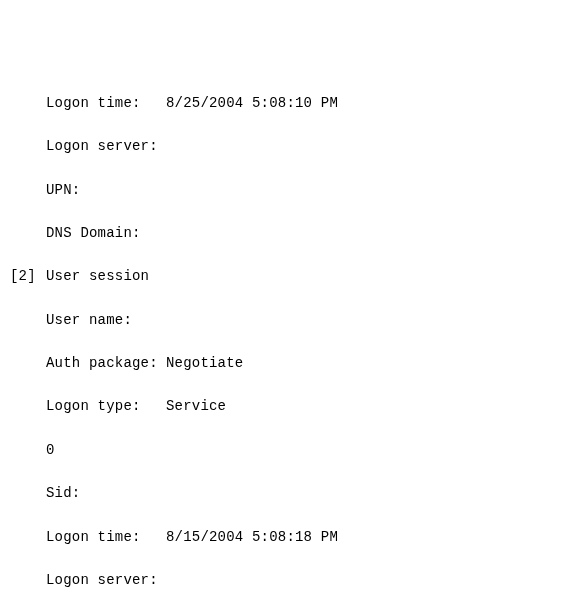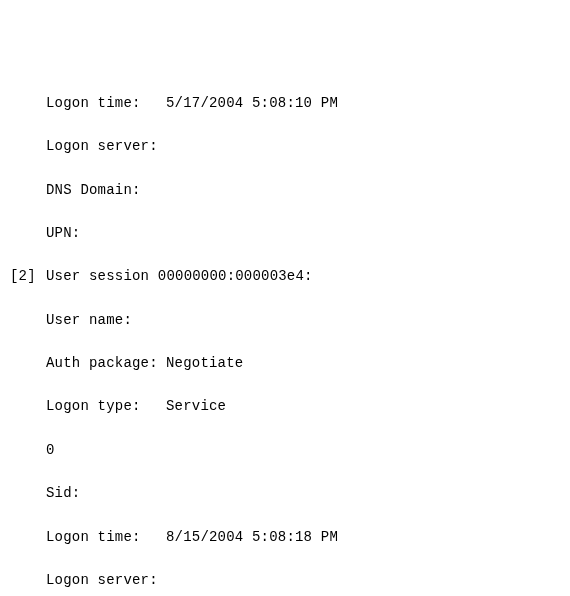--- a/index.html
+++ b/index.html
@@ -18,25 +18,25 @@
   .indent0 { padding-left: 36px; }
   .indent1 { padding-left: 36px; }
   .label { width: 120px; }
   .idx { display: inline-block; width: 36px; }
 </style>
 </head>
 <body>
 
 
 <div>
-<div class="row indent0"><span class="label">Logon time:</span><span>5/17/2004 5:08:10 PM</span></div>
+<div class="row indent0"><span class="label">Logon time:</span><span>8/25/2004 5:08:10 PM</span></div>
 <div class="row indent0"><span class="label">Logon server:</span></div>
+<div class="row indent0"><span class="label">UPN:</span></div>
 <div class="row indent0"><span class="label">DNS Domain:</span></div>
-<div class="row indent0"><span class="label">UPN:</span></div>
-<div class="row"><span class="idx">[2]</span><span>User session </span><span>00000000:000003e4:</span></div>
+<div class="row"><span class="idx">[2]</span><span>User session </span></div>
 <div class="row indent1"><span class="label">User name:</span></div>
 <div class="row indent1"><span class="label">Auth package:</span><span>Negotiate</span></div>
 <div class="row indent1"><span class="label">Logon type:</span><span>Service</span></div>
 <div class="row indent1"><span>0</span></div>
 <div class="row indent1"><span class="label">Sid:</span></div>
 <div class="row indent1"><span class="label">Logon time:</span><span>8/15/2004 5:08:18 PM</span></div>
 <div class="row indent1"><span class="label">Logon server:</span></div>
 
 
 

